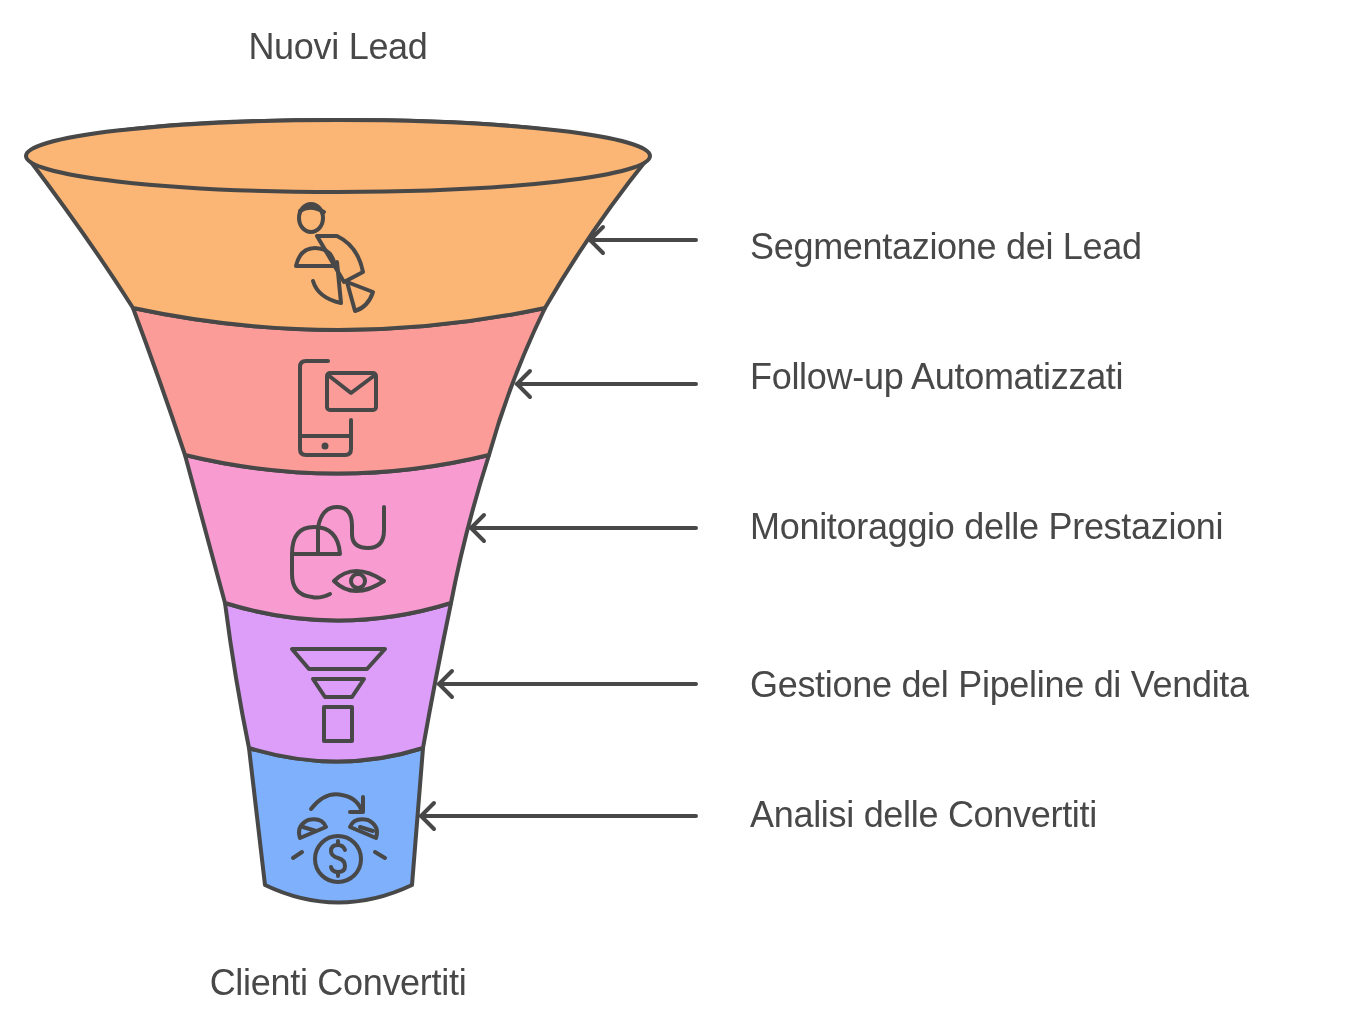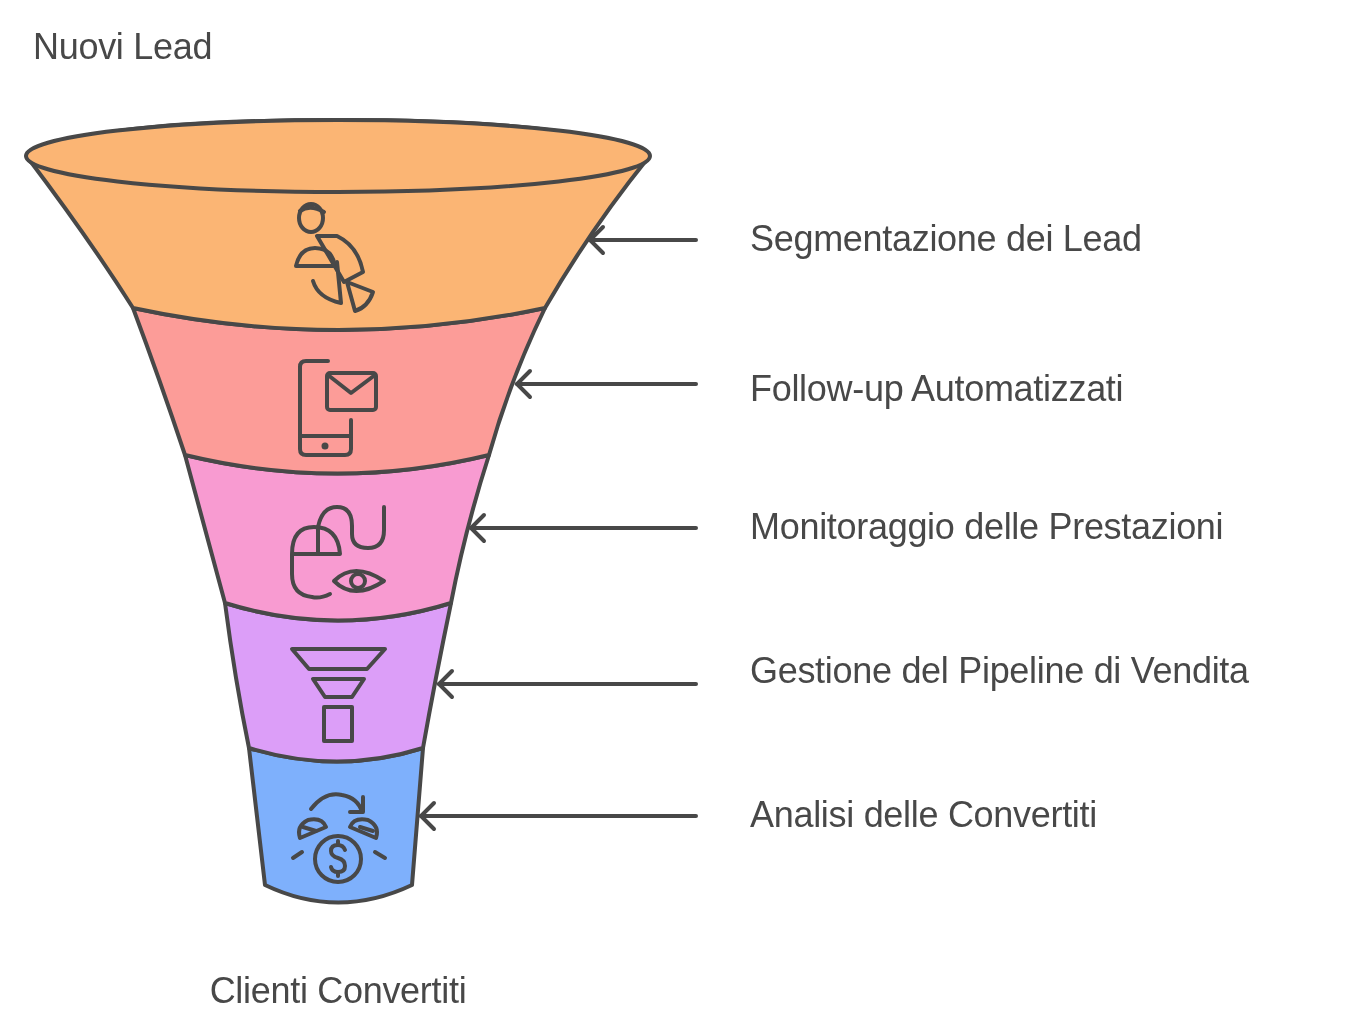--- a/index.html
+++ b/index.html
@@ -1,22 +1,22 @@
 <!DOCTYPE html>
 <html><head>
 <meta charset="utf-8">
 <style>
   html, body { margin: 0; padding: 0; background: #ffffff; }
   body { width: 1347px; height: 1032px; position: relative; overflow: hidden;
          font-family: "Liberation Sans", "DejaVu Sans", sans-serif; color: #484848; }
   svg#funnel { position: absolute; left: 0; top: 0; }
   .lbl { position: absolute; font-size: 36px; color: #484848; white-space: nowrap; letter-spacing: -0.3px; }
   .stage-label { left: 750px; }
-  .top-label { left: 0; width: 676px; top: 26px; padding-left: 33px; }
-  .bottom-label { left: 0; width: 676px; text-align: center; top: 962px; margin-top: 8px; }
+  .top-label { left: 0; width: 676px; text-align: center; top: 26px; }
+  .bottom-label { left: 0; width: 676px; text-align: center; top: 962px; }
 </style>
 </head>
 <body>
 
 <svg id="funnel" width="1347" height="1032" viewBox="0 0 1347 1032">
   <g stroke="#484848" stroke-width="4" stroke-linejoin="round" stroke-linecap="round">
 
     <path class="seg" d="M249,748 Q338,775 423,748 L412,885 Q338,920 265,885 Z" fill="#7EB0FC" stroke="#484848"></path>
 
     <path class="seg" d="M225,603 Q338,638 451,603 Q435,680 423,748 Q338,775 249,748 Q235,680 225,603 Z" fill="#DC9EF8" stroke="#484848"></path>
@@ -99,17 +99,17 @@
     <g>
         <path d="M696,816 L421,816"></path>
         <path d="M434,803 L421,816 L434,829"></path>
       </g>
   </g>
 </svg>
 
 <div class="lbl top-label">Nuovi Lead</div>
 <div class="lbl bottom-label">Clienti Convertiti</div>
 
-<div class="lbl stage-label" style="top:218px">Segmentazione dei Lead</div>
-<div class="lbl stage-label" style="top:368px">Follow-up Automatizzati</div>
+<div class="lbl stage-label" style="top:226px">Segmentazione dei Lead</div>
+<div class="lbl stage-label" style="top:356px">Follow-up Automatizzati</div>
 <div class="lbl stage-label" style="top:506px">Monitoraggio delle Prestazioni</div>
-<div class="lbl stage-label" style="top:650px">Gestione del Pipeline di Vendita</div>
+<div class="lbl stage-label" style="top:664px">Gestione del Pipeline di Vendita</div>
 <div class="lbl stage-label" style="top:794px">Analisi delle Convertiti</div>
 
 </body></html>

